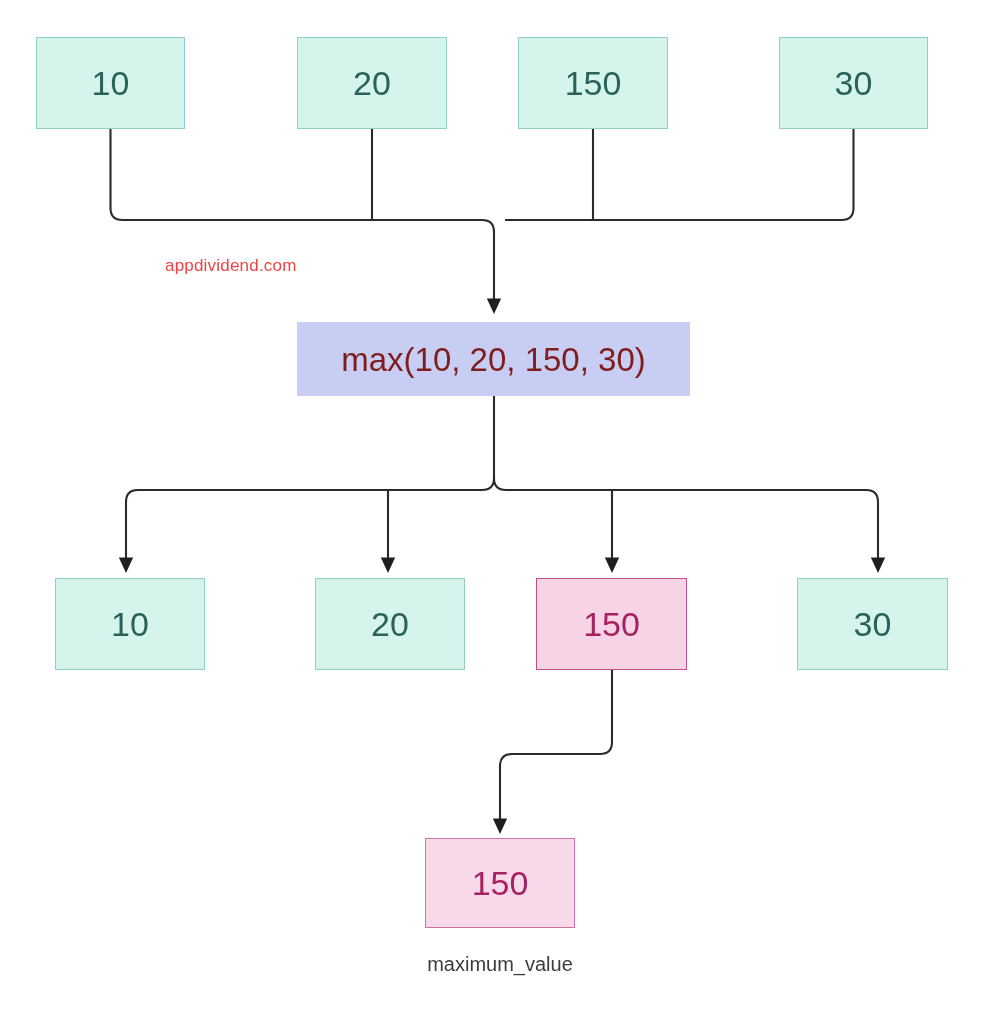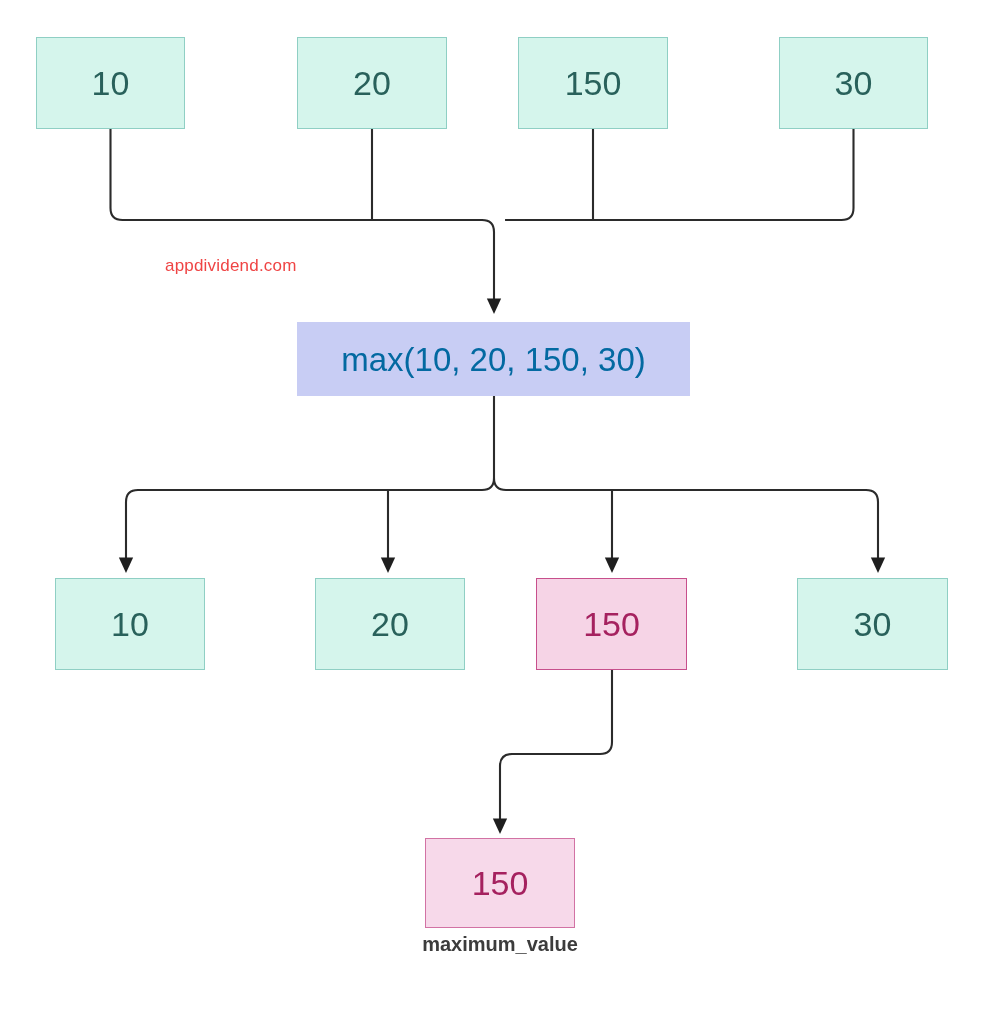--- a/index.html
+++ b/index.html
@@ -59,21 +59,21 @@
   .node-pink-soft {
     background: #f7d9ea;
     border: 1.8px solid #d272a4;
     color: #a5215f;
     font-size: 34px;
   }
   
   .node-op {
     background: #c8cdf4;
     border: none;
-    color: #0369a1;
+    color: #7f1d1d;
     font-size: 33px;
   }
   .caption {
     position: absolute;
     text-align: center;
     color: #3c3c3c;
     font-size: 20px;
     line-height: 1;
   }
   .watermark {
@@ -153,15 +153,15 @@
   </div>
 
   <div class="node node-green" style="left:797px; top:578px; width:151px; height:92px;">
     <span class="node-value">30</span>
   </div>
 
   <div class="node node-pink-soft" style="left:425px; top:838px; width:150px; height:90px;">
     <span class="node-value">150</span>
   </div>
 
-  <div class="caption" style="left:380px; top:934px; width:240px;font-weight:bold;">maximum_value</div>
+  <div class="caption" style="left:380px; top:954px; width:240px;">maximum_value</div>
 
 </div>
 
 </body></html>

